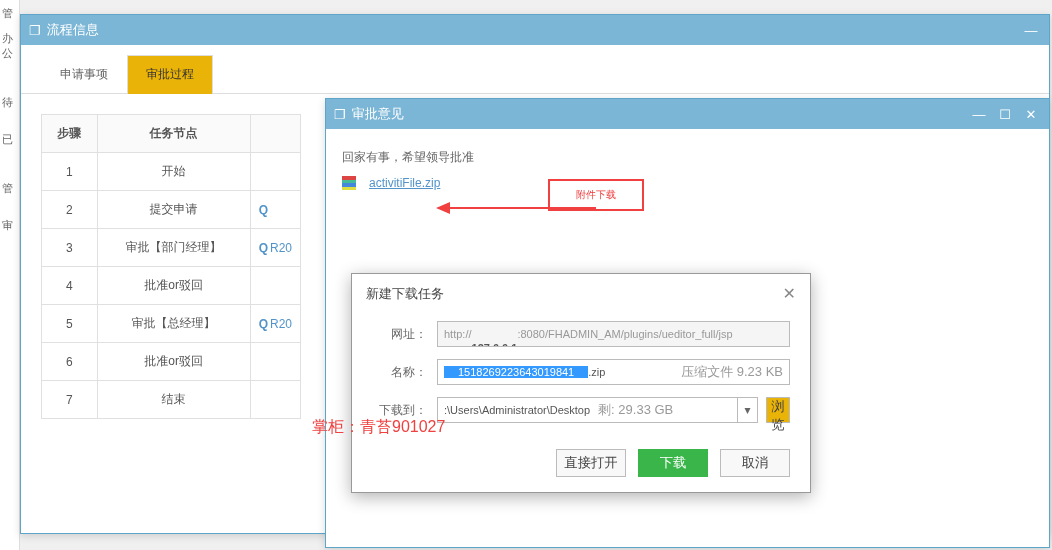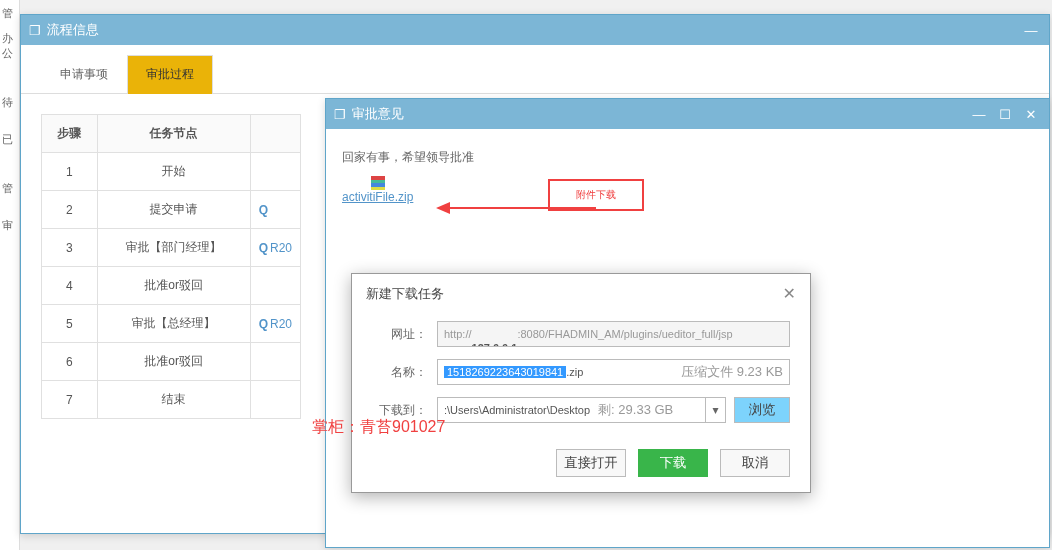--- a/index.html
+++ b/index.html
@@ -22,41 +22,41 @@
     .content { padding: 20px; }
     .table { border-collapse: collapse; width: 260px; }
     .table th, .table td { border: 1px solid #e0e0e0; padding: 10px 8px; text-align: center; color: #555; }
     .table th { background: #fafafa; font-weight: bold; }
     .link-cell { color: #5294c9; }
     .link-icon { color: #5294c9; font-weight: bold; margin-right: 2px; }
     
     .win-opinion { left: 325px; top: 98px; width: 725px; height: 450px; }
     .opinion-body { padding: 20px 16px; }
     .opinion-text { color: #666; margin-bottom: 10px; }
-    .file-link { color: #5294c9; display: inline-flex; align-items: center; gap: 0; flex-direction: column; }
+    .file-link { color: #5294c9; display: inline-flex; align-items: center; gap: 13px; }
     .file-icon { display: inline-block; width: 14px; height: 14px; background: linear-gradient(#d44 0%, #d44 25%, #4b9 25%, #4b9 50%, #48d 50%, #48d 75%, #dd4 75%); }
     
     .arrow-annotation { position: absolute; left: 110px; top: 64px; width: 160px; height: 30px; }
     .callout { position: absolute; left: 222px; top: 50px; width: 96px; height: 32px; border: 2px solid #f04040; color: #f04040; display: flex; align-items: center; justify-content: center; font-size: 10px; }
     
     .download-dialog { position: absolute; left: 25px; top: 144px; width: 460px; height: 220px; background: #fff; border: 1px solid #999; box-shadow: 0 4px 16px rgba(0,0,0,0.3); }
     .dl-title { display: flex; align-items: center; justify-content: space-between; padding: 10px 14px; font-size: 13px; color: #444; }
     .dl-close { cursor: pointer; color: #888; font-size: 16px; }
     .dl-body { padding: 8px 20px 0 20px; }
     .dl-row { display: flex; align-items: center; margin-bottom: 12px; }
     .dl-label { width: 55px; text-align: right; color: #666; margin-right: 10px; }
     .dl-input { flex: 1; height: 26px; border: 1px solid #bbb; padding: 0 6px; color: #555; display: flex; align-items: center; background: #fff; font-size: 11px; overflow: hidden; white-space: nowrap; }
     .dl-input.disabled { background: #f5f5f5; color: #999; }
     .dl-meta { color: #999; font-size: 13px; padding-left: 8px; white-space: nowrap; text-align: right; }
     .dl-select-btn { width: 20px; height: 26px; border: 1px solid #bbb; border-left: none; display: flex; align-items: center; justify-content: center; cursor: pointer; color: #666; }
-    .dl-browse { margin-left: 8px; width: 56px; height: 26px; border: 1px solid #bbb; background: #7dd3fc; cursor: pointer; color: #444; }
+    .dl-browse { margin-left: 8px; width: 24px; height: 26px; border: 1px solid #bbb; background: #eab308; cursor: pointer; color: #444; }
     .dl-footer { display: flex; justify-content: flex-end; gap: 12px; padding: 14px 20px; }
     .dl-btn { min-width: 70px; height: 28px; border: 1px solid #bbb; background: #f8f8f8; cursor: pointer; color: #444; }
     .dl-btn.primary { background: #39b54a; border-color: #39b54a; color: #fff; }
-    .sel { background: #3399ff; color: #fff; padding: 0 3px; }
+    .sel { background: #3399ff; color: #fff; padding: 0 14px; }
     .url-bold { color: #555; font-weight: bold; margin-top: 27px; }
     
     .watermark { position: absolute; left: -14px; top: 288px; color: #f04040; font-size: 16px; z-index: 1; }
   </style>
 </head>
 <body>
 
 <div class="bg-panel">
   <div class="bg-label" style="margin-top:4px">管</div>
   <div class="bg-label" style="margin-top:6px">办公</div>

